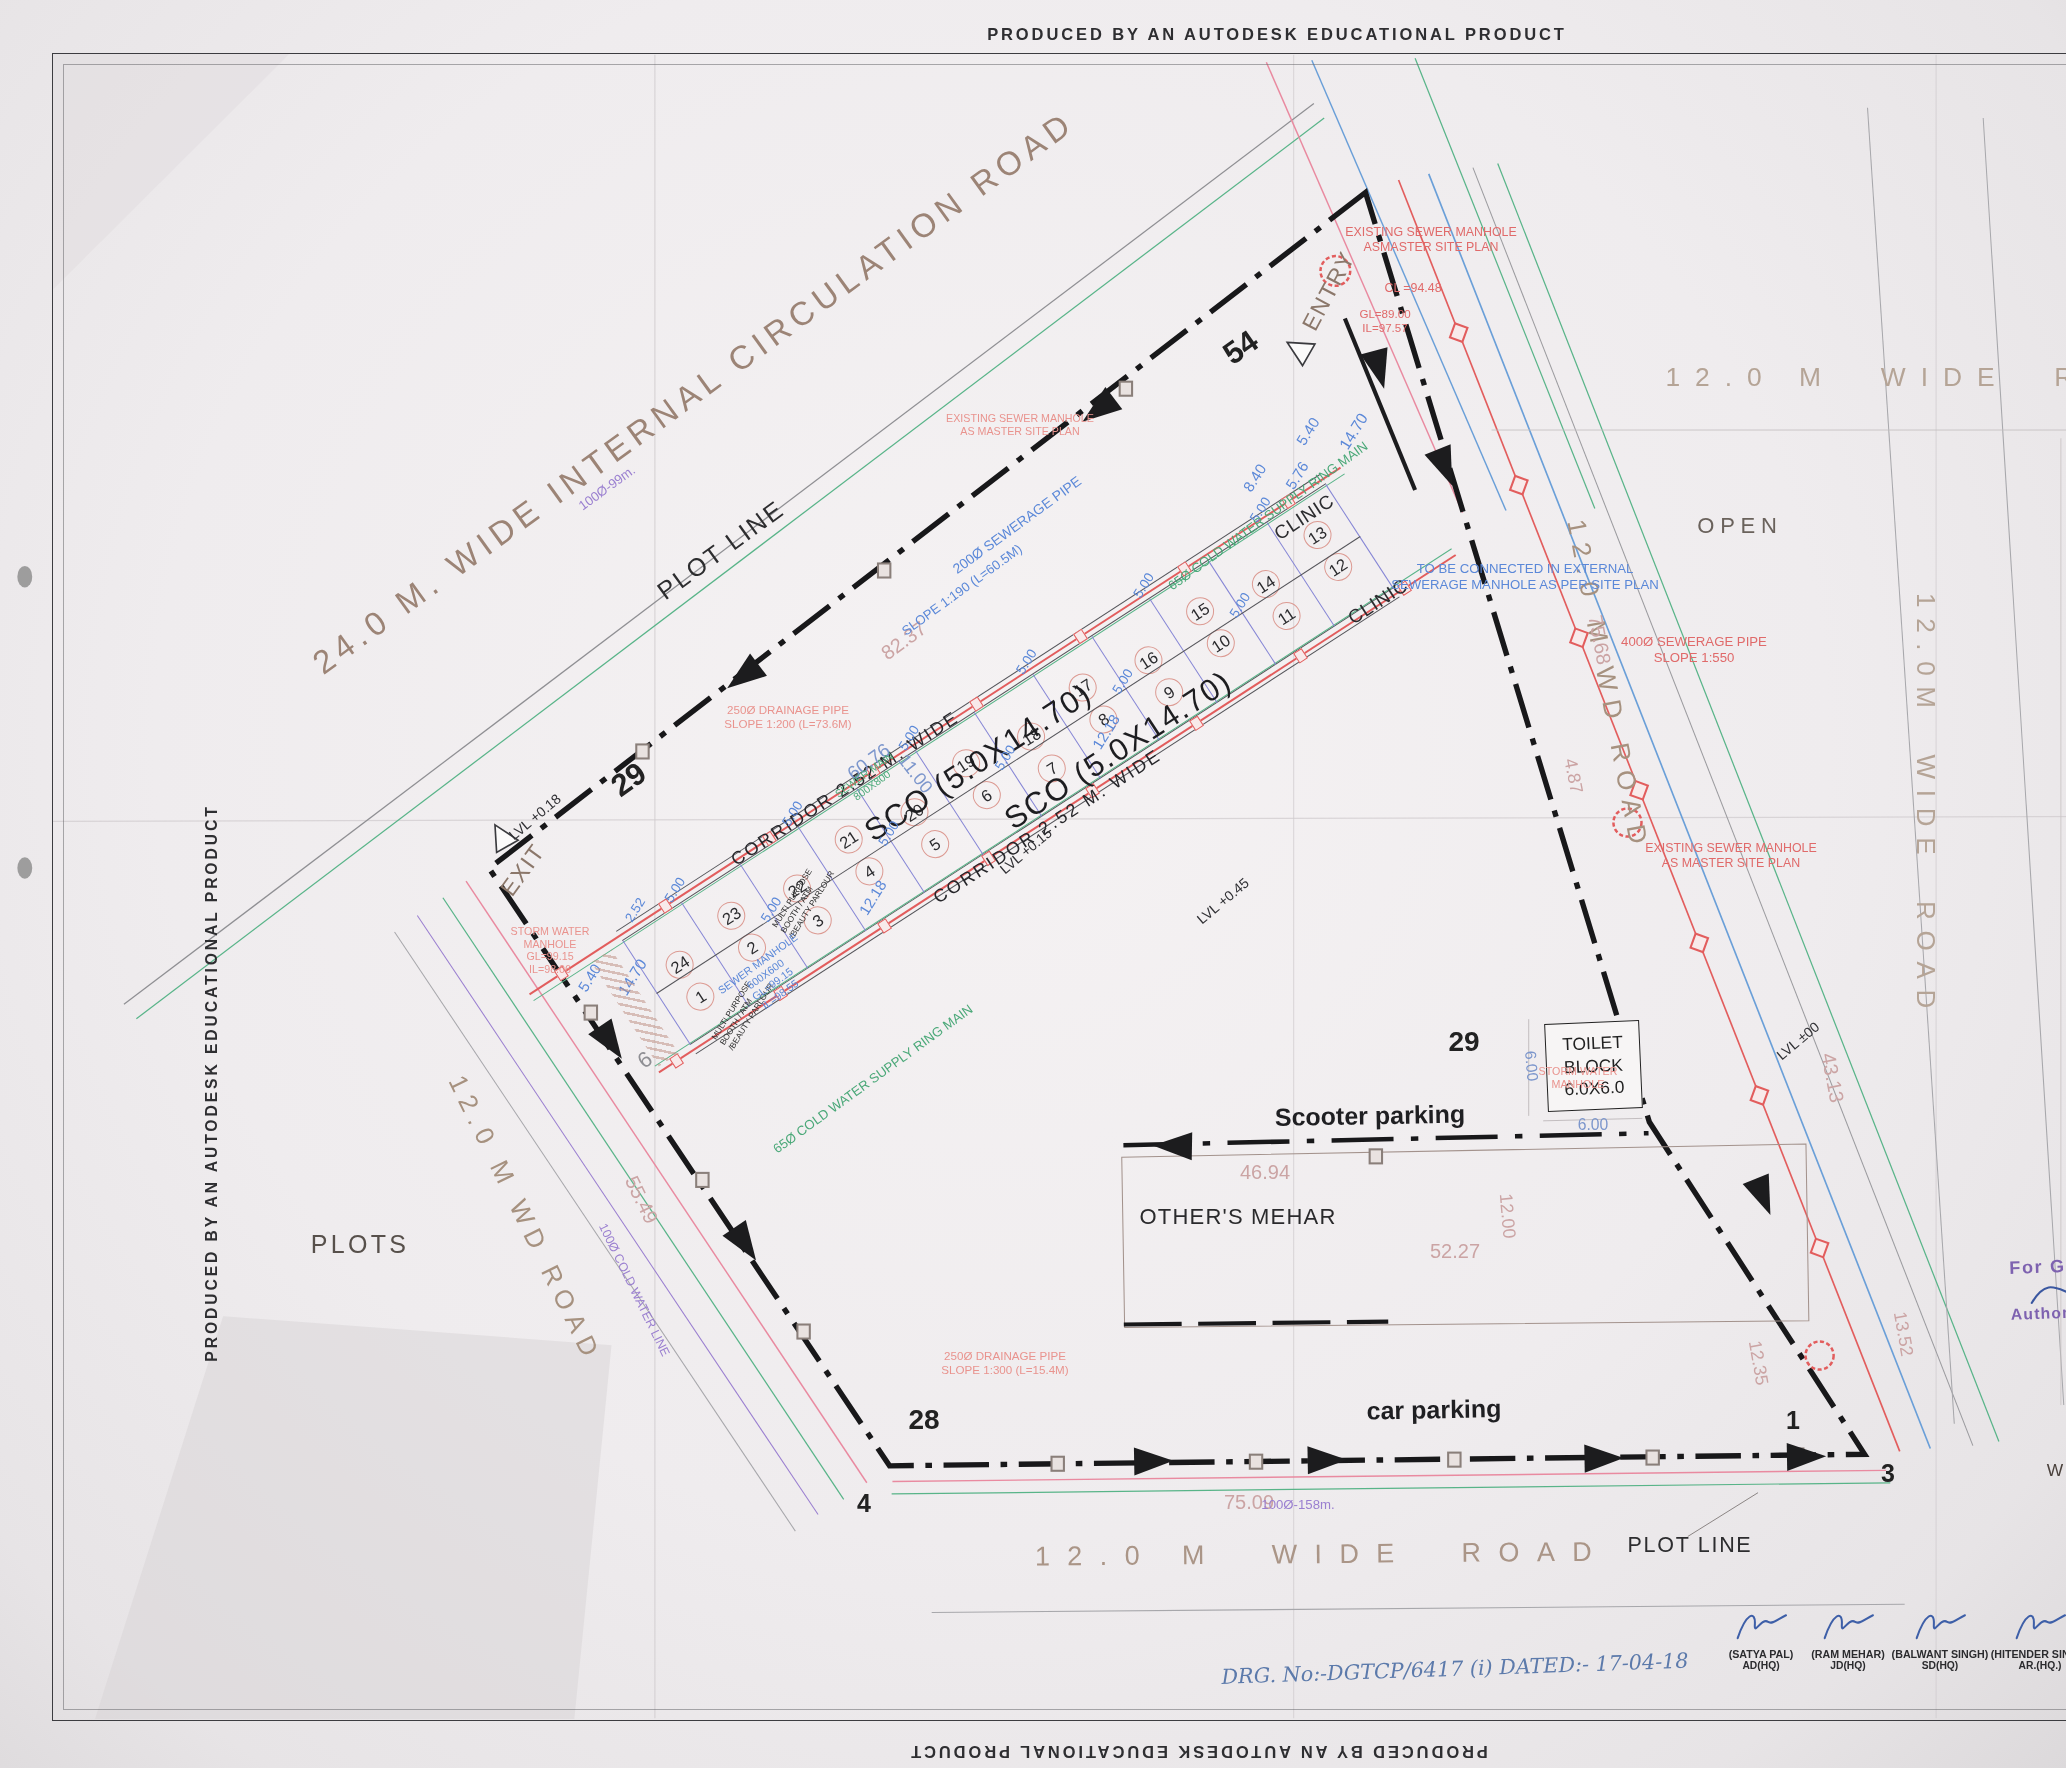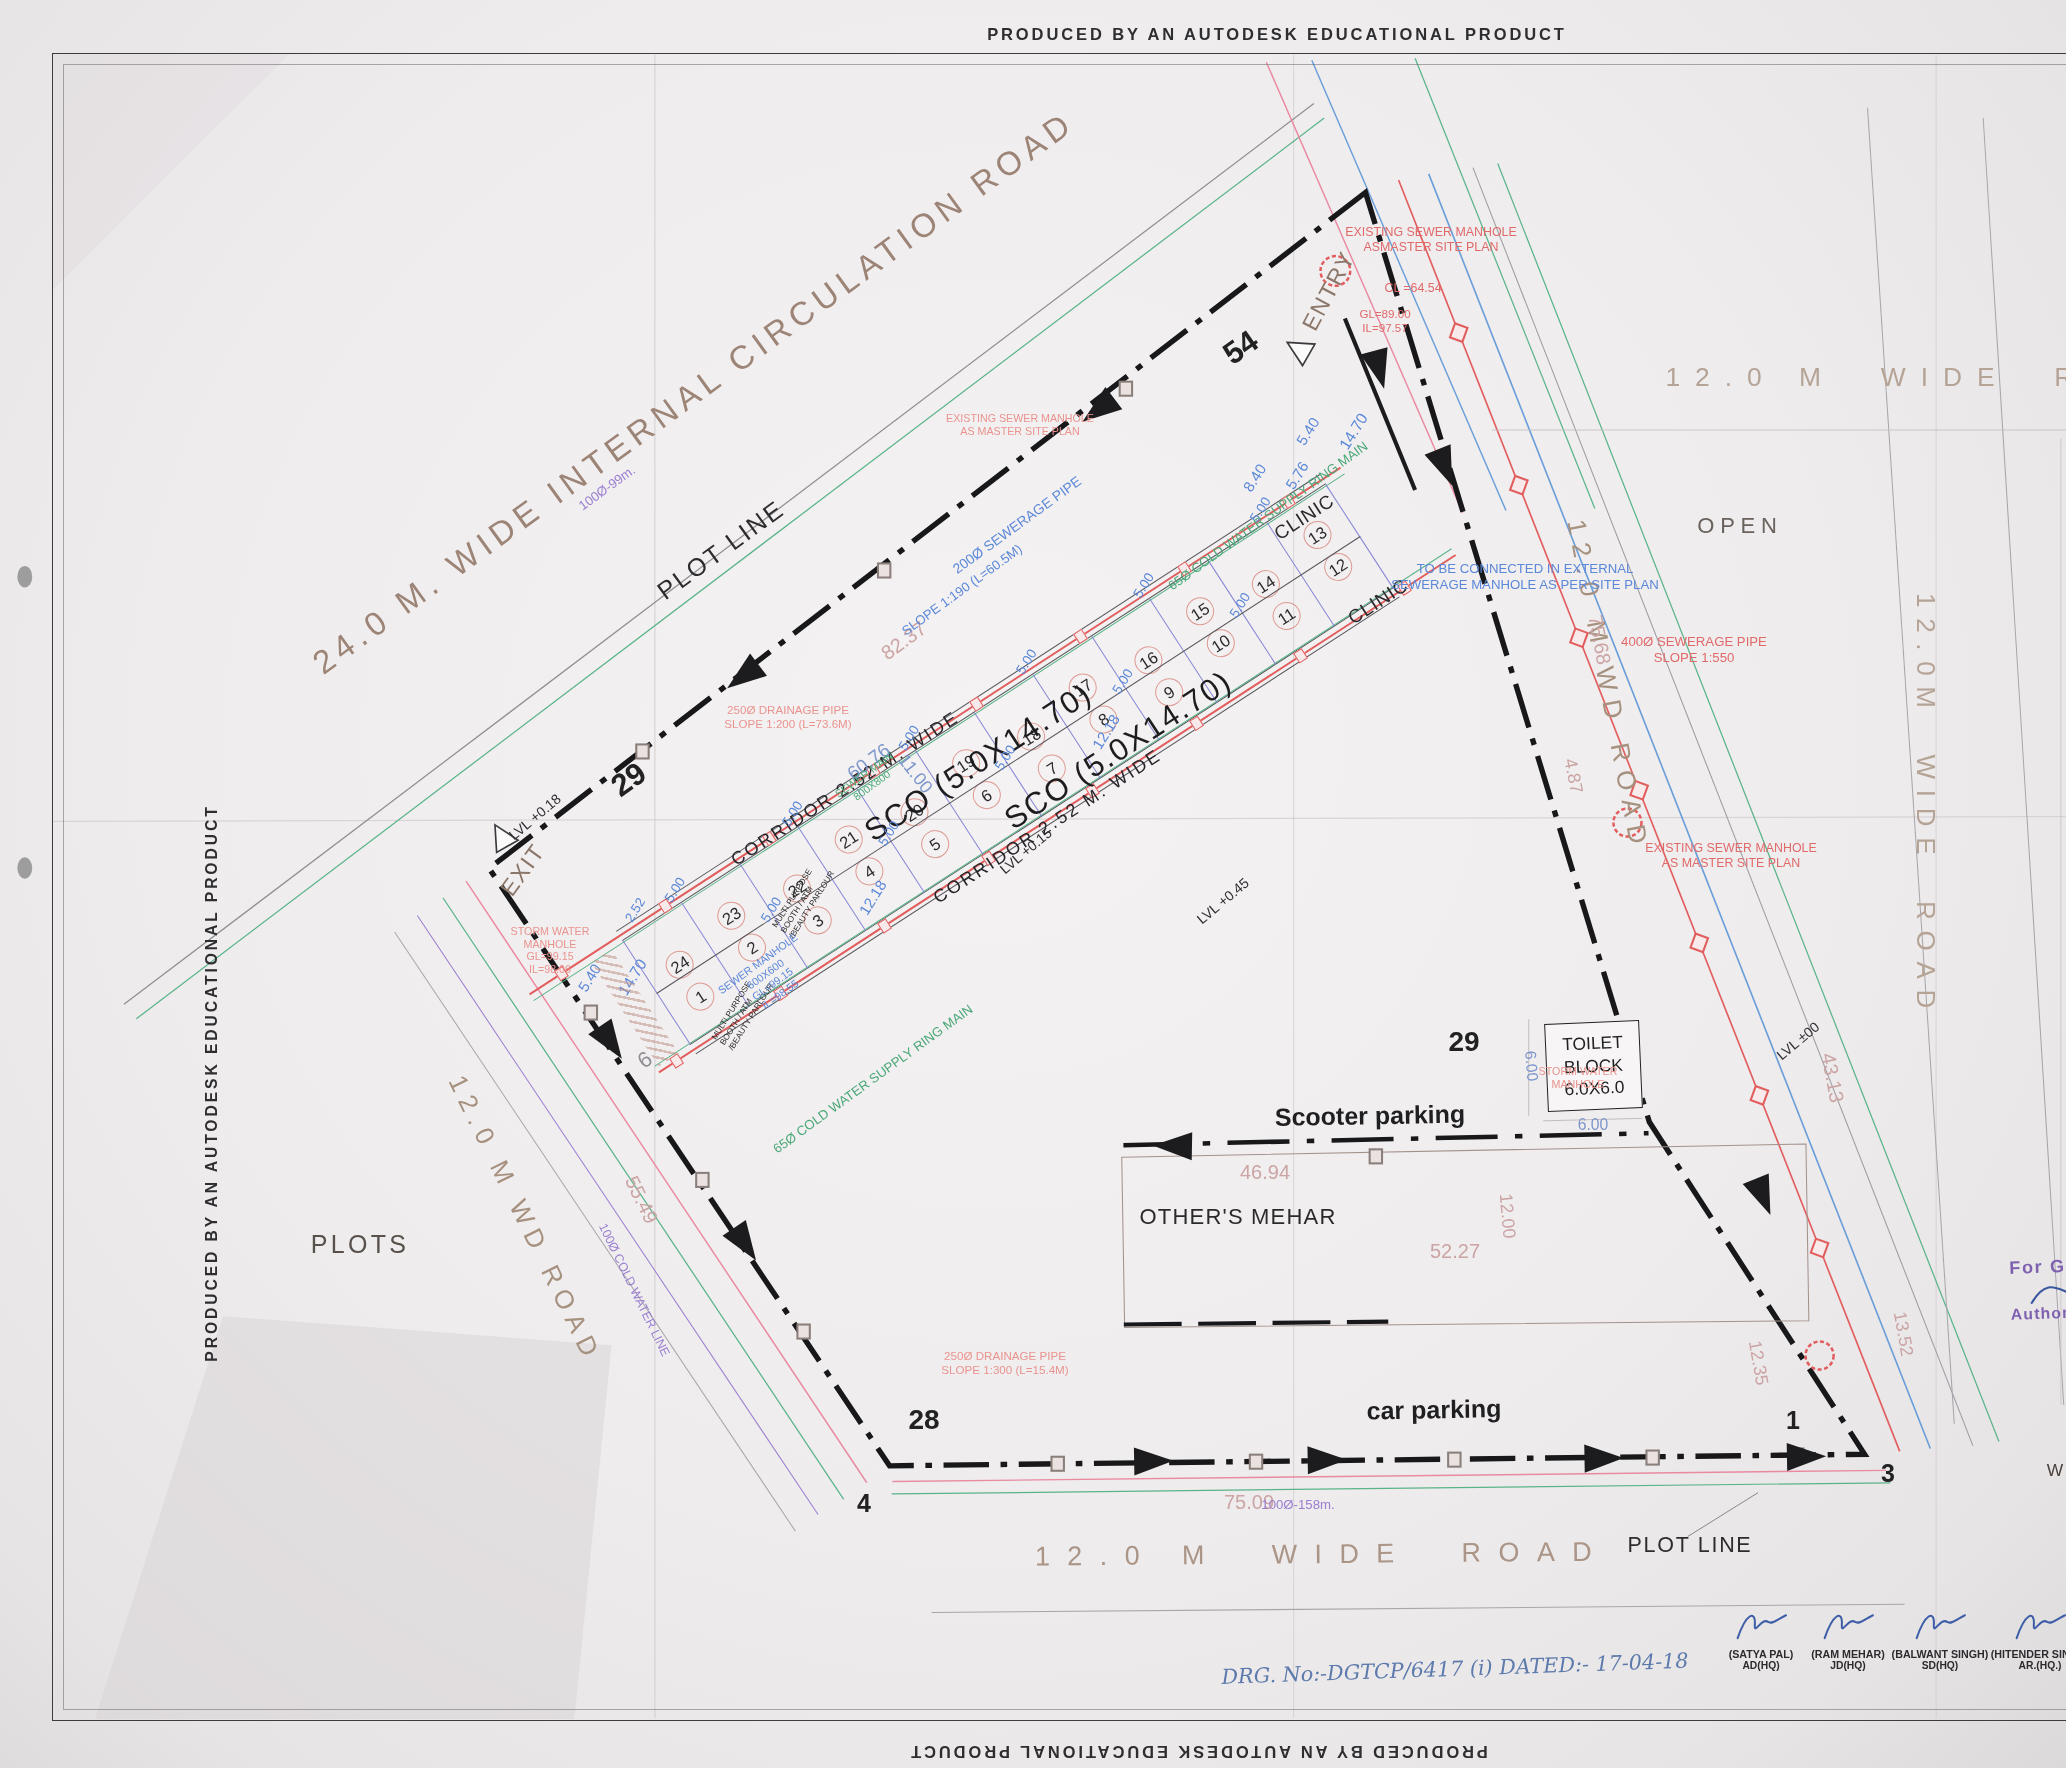--- a/index.html
+++ b/index.html
@@ -323,21 +323,21 @@
     <div class="plan-label" style="left: 1249px; top: 1503px; font-size: 20px; color: rgb(203, 164, 164); transform: translate(-50%, -50%) rotate(0deg);">75.09</div>
     <div class="plan-label" style="left: 1265px; top: 1173px; font-size: 20px; color: rgb(203, 164, 164); transform: translate(-50%, -50%) rotate(0deg);">46.94</div>
     <div class="plan-label" style="left: 1455px; top: 1252px; font-size: 20px; color: rgb(203, 164, 164); transform: translate(-50%, -50%) rotate(0deg);">52.27</div>
     <div class="plan-label" style="left: 1507px; top: 1216px; font-size: 18px; color: rgb(203, 164, 164); transform: translate(-50%, -50%) rotate(85deg);">12.00</div>
     <div class="plan-label" style="left: 1758px; top: 1363px; font-size: 18px; color: rgb(203, 164, 164); transform: translate(-50%, -50%) rotate(80deg);">12.35</div>
     <div class="plan-label" style="left: 1903px; top: 1334px; font-size: 18px; color: rgb(203, 164, 164); transform: translate(-50%, -50%) rotate(80deg);">13.52</div>
     <div class="plan-label" style="left: 1531px; top: 1066px; font-size: 15.7px; color: rgb(124, 150, 204); transform: translate(-50%, -50%) rotate(85deg);">6.00</div>
     <div class="plan-label" style="left: 1593px; top: 1125px; font-size: 15.7px; color: rgb(124, 150, 204); transform: translate(-50%, -50%) rotate(0deg);">6.00</div>
     <div class="plan-label" style="left: 1431px; top: 240px; font-size: 12.4px; color: rgb(224, 106, 106); transform: translate(-50%, -50%) rotate(0deg);">EXISTING SEWER MANHOLE
 ASMASTER SITE PLAN</div>
-    <div class="plan-label" style="left: 1413px; top: 288px; font-size: 12.4px; color: rgb(224, 106, 106); transform: translate(-50%, -50%) rotate(0deg);">CL =64.54</div>
+    <div class="plan-label" style="left: 1413px; top: 288px; font-size: 12.4px; color: rgb(224, 106, 106); transform: translate(-50%, -50%) rotate(0deg);">CL =94.48</div>
     <div class="plan-label" style="left: 1385px; top: 321px; font-size: 11.6px; color: rgb(224, 106, 106); transform: translate(-50%, -50%) rotate(0deg);">GL=89.00
 IL=97.57</div>
     <div class="plan-label" style="left: 1694px; top: 650px; font-size: 13.2px; color: rgb(224, 106, 106); transform: translate(-50%, -50%) rotate(0deg);">400Ø SEWERAGE PIPE
 SLOPE 1:550</div>
     <div class="plan-label" style="left: 1731px; top: 856px; font-size: 12.4px; color: rgb(224, 106, 106); transform: translate(-50%, -50%) rotate(0deg);">EXISTING SEWER MANHOLE
 AS MASTER SITE PLAN</div>
     <div class="plan-label" style="left: 550px; top: 950px; font-size: 10.7px; color: rgb(233, 147, 142); transform: translate(-50%, -50%) rotate(0deg);">STORM WATER
 MANHOLE
 GL=99.15
 IL=98.06</div>

